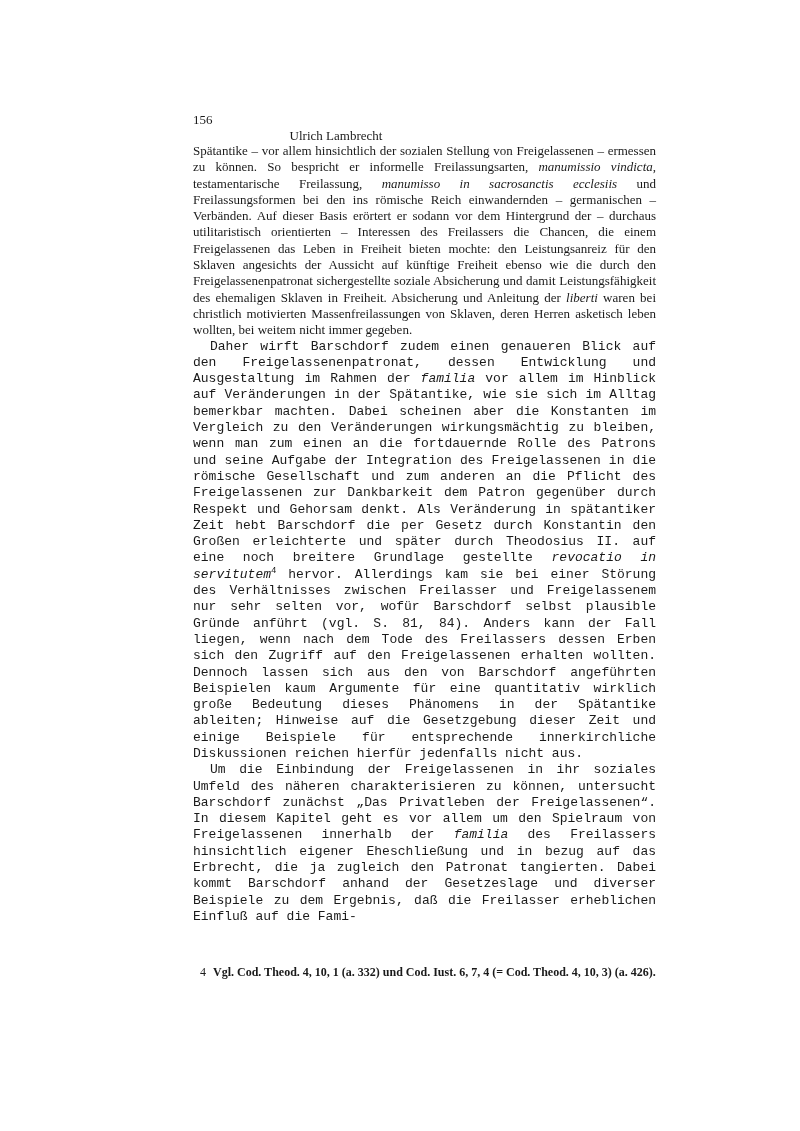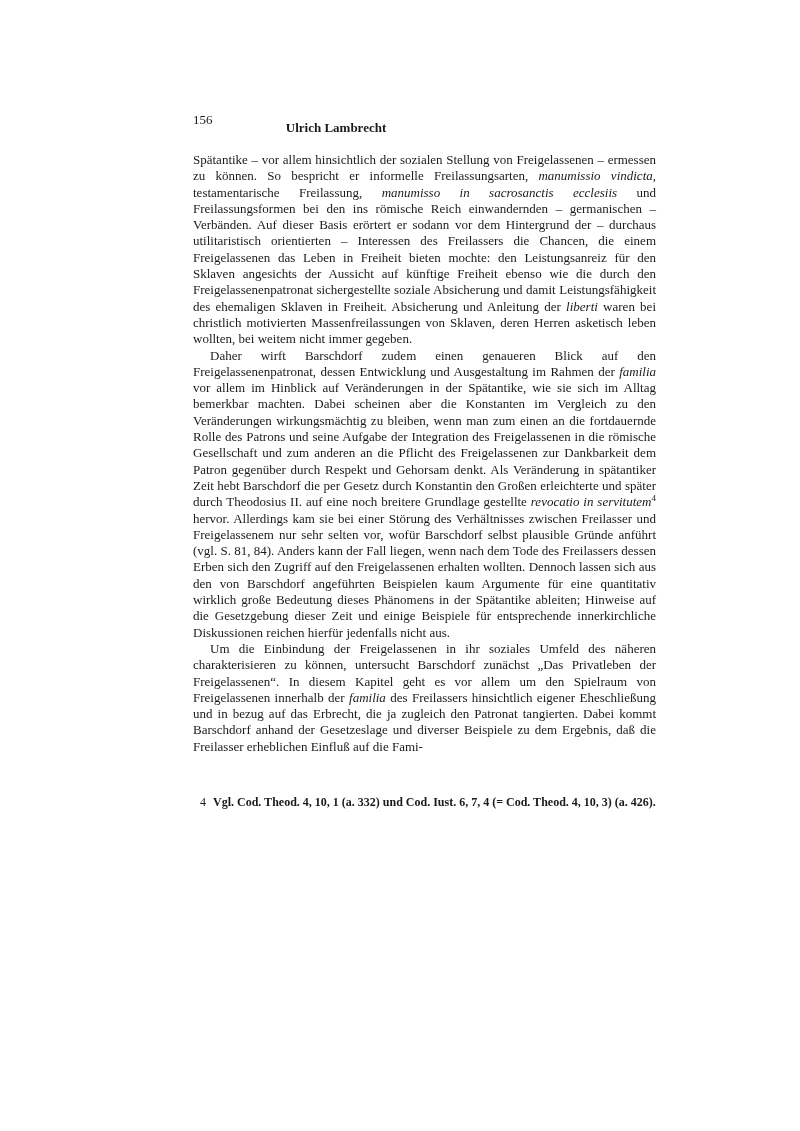--- a/index.html
+++ b/index.html
@@ -25,33 +25,32 @@
     font-size: 13px;
   }
   .page-number {
     position: absolute;
     left: 0;
     top: 0;
   }
   .running-head {
     position: absolute;
     left: 143px;
-    top: 8px;
+    top: 16px;
     transform: translateX(-50%);
     white-space: nowrap;
-    font-weight: bold;
   }
   .body-text {
-    margin-top: 23px;
+    margin-top: 14px;
     font-size: 13px;
     line-height: 16.3px;
     text-align: justify;
   }
   p.para { margin: 0; }
-  p.para.indent { text-indent: 17px; }
+  p.para.indent { text-indent: 17px; font-family: Liberation Mono, monospace; }
   em { font-style: italic; }
   sup {
     font-size: 9px;
     line-height: 0;
     vertical-align: super;
   }
   .footnote {
     margin-top: 40px;
     display: flex;
     font-size: 12px;

